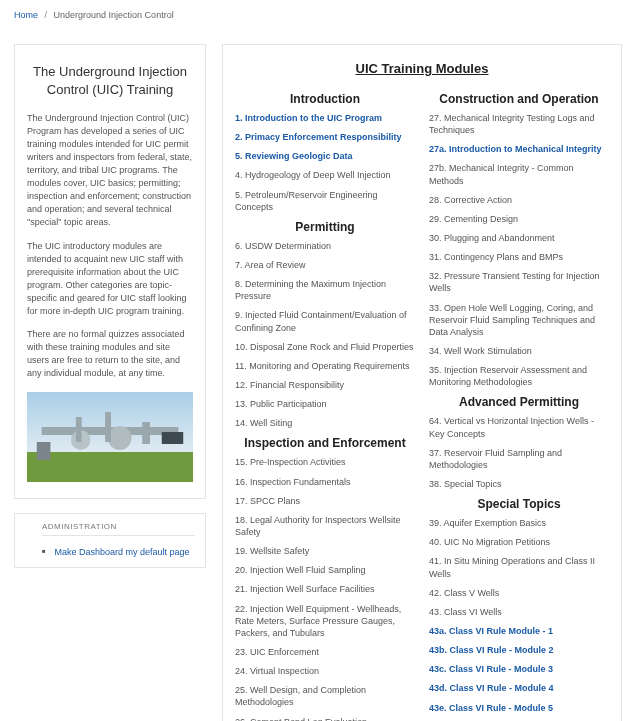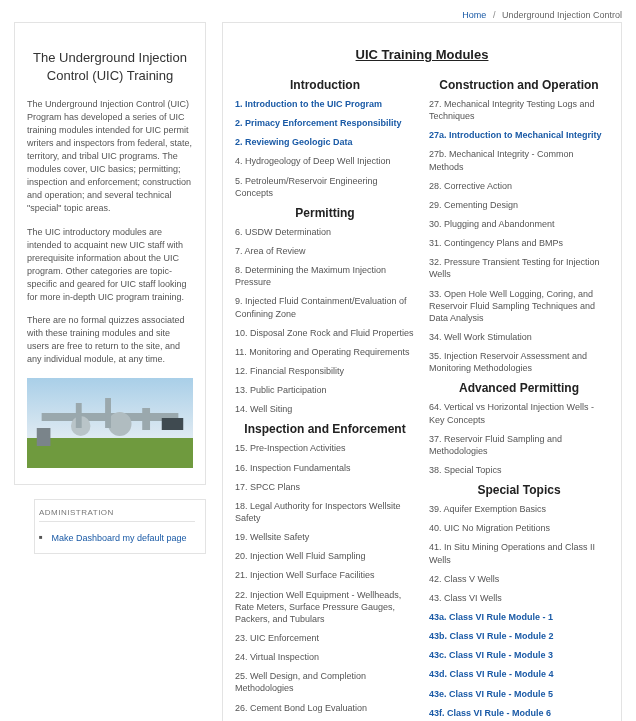--- a/index.html
+++ b/index.html
@@ -5,33 +5,33 @@
   * { box-sizing: border-box; margin: 0; padding: 0; }
   body {
     font-family: "Segoe UI", Arial, sans-serif;
     font-size: 10px;
     background: #fff;
     color: #333;
     padding: 10px 14px 20px 14px;
     width: 636px;
   }
   a, .link { color: #1a5aa6; text-decoration: none; cursor: pointer; }
-  .breadcrumb { font-size: 9px; color: #1a5aa6; margin-bottom: 2px; text-align: right; }
+  .breadcrumb { font-size: 9px; color: #1a5aa6; margin-bottom: 24px; }
   .breadcrumb .sep { color: #888; margin: 0 4px; }
   .breadcrumb .current { color: #666; }
   .layout { display: flex; gap: 16px; align-items: flex-start; }
   .left { width: 192px; flex: 0 0 192px; }
   .right { flex: 1; }
   .card {
     border: 1px solid #e3e3e3;
     background: #fff;
-    padding: 20px 12px 14px 12px;
+    padding: 12px 12px 14px 12px;
     margin-bottom: 14px;
   }
-  .card.tight { padding: 8px 10px 10px 4px; margin-left: 20px; }
+  .card.tight { padding: 8px 10px 10px 27px; }
   h1.title {
     font-size: 13px;
     font-weight: 500;
     text-align: center;
     color: #333;
     margin: 6px 0 14px 0;
     line-height: 1.35;
   }
   .left p {
     font-size: 9px;
@@ -138,21 +138,21 @@
   </div>
 
   <div class="right">
     <div class="card">
       <div class="mod-h">UIC Training Modules</div>
       <div class="cols">
         <div class="col" id="left-col">
             <div class="sec">Introduction</div>
             <div class="item hl">1. Introduction to the UIC Program</div>
             <div class="item hl">2. Primacy Enforcement Responsibility</div>
-            <div class="item hl">2. Reviewing Geologic Data</div>
+            <div class="item hl">5. Reviewing Geologic Data</div>
             <div class="item">4. Hydrogeology of Deep Well Injection</div>
             <div class="item">5. Petroleum/Reservoir Engineering Concepts</div>
             <div class="sec">Permitting</div>
             <div class="item">6. USDW Determination</div>
             <div class="item">7. Area of Review</div>
             <div class="item">8. Determining the Maximum Injection Pressure</div>
             <div class="item">9. Injected Fluid Containment/Evaluation of Confining Zone</div>
             <div class="item">10. Disposal Zone Rock and Fluid Properties</div>
             <div class="item">11. Monitoring and Operating Requirements</div>
             <div class="item">12. Financial Responsibility</div>

